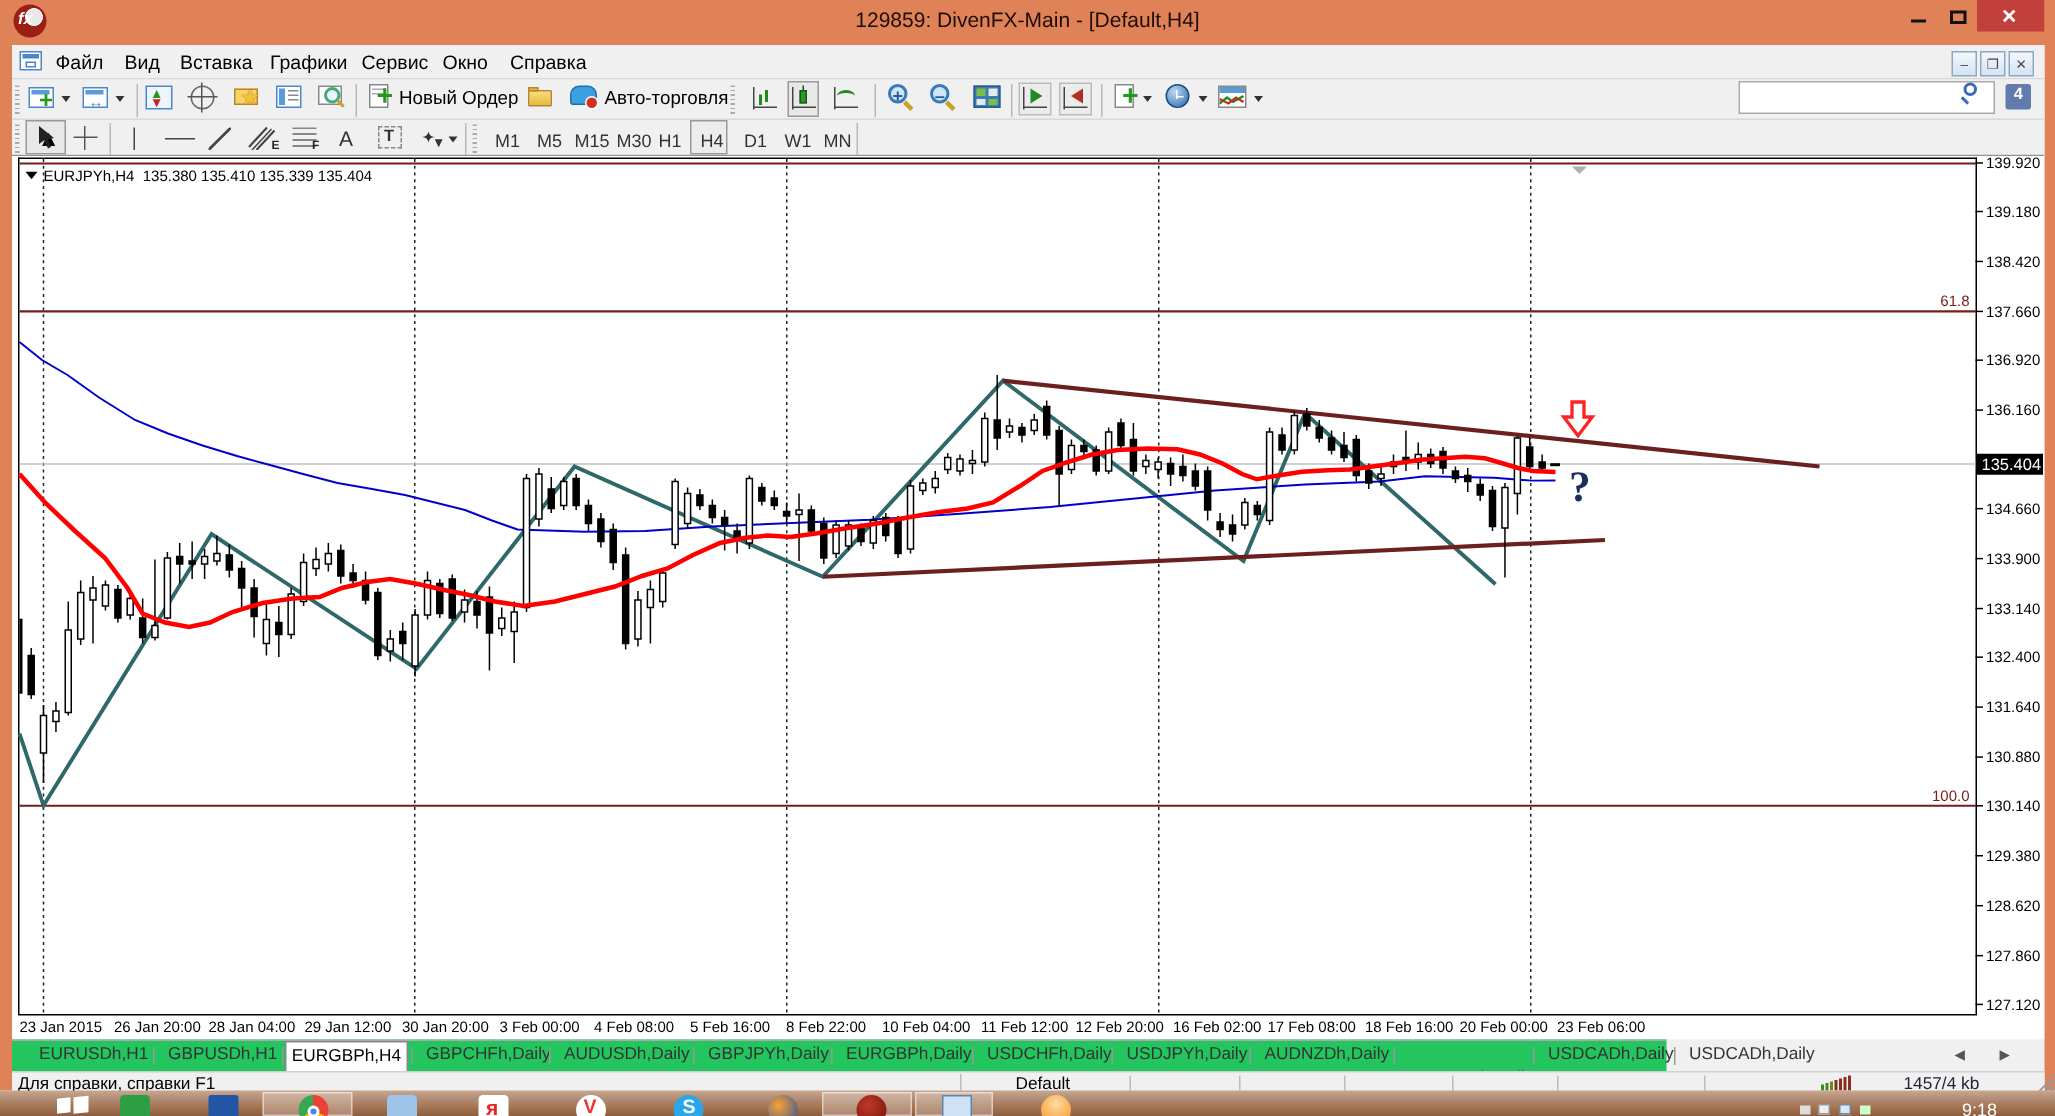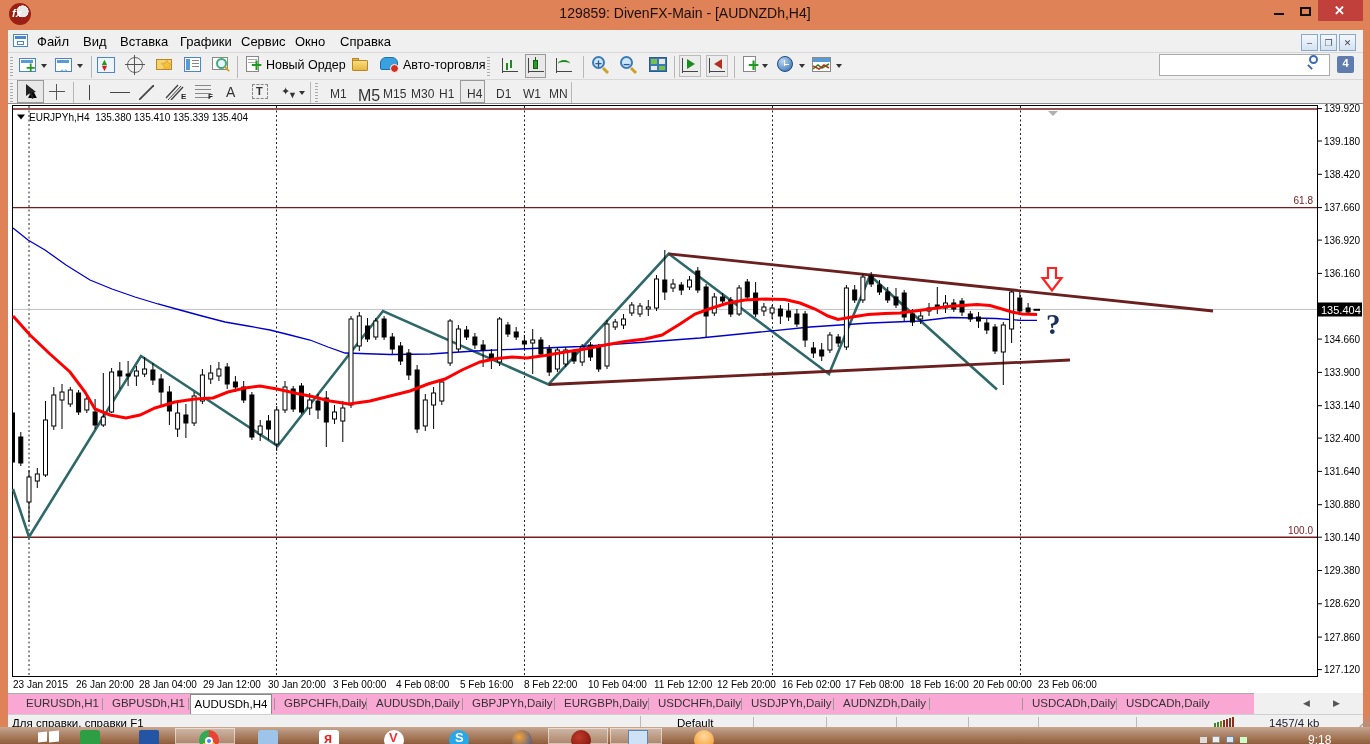--- a/index.html
+++ b/index.html
@@ -1,21 +1,21 @@
 <!DOCTYPE html>
 <html><head><meta charset="utf-8"><style>
 *{margin:0;padding:0;box-sizing:border-box}
 body{font-family:"Liberation Sans",sans-serif;width:1370px;height:744px;overflow:hidden;position:relative;background:#f0f0f0}
 .abs{position:absolute}
 </style></head><body>
 
 <div class="abs" style="left:0;top:0;width:1370px;height:30px;background:#e08257"></div>
 <div class="abs" style="left:9px;top:3px;width:22px;height:22px;border-radius:50%;background:radial-gradient(circle at 62% 38%,#e8e8e8 0 30%,#9c1f15 32%)"></div>
 <div class="abs" style="left:12px;top:7px;font-size:11px;font-style:italic;font-weight:bold;color:#fff">fx</div>
-<div class="abs" style="left:0;top:5px;width:1370px;text-align:center;font-size:14px;color:#1d0d06">129859: DivenFX-Main - [AUDNZDh,H4]</div>
+<div class="abs" style="left:0;top:5px;width:1370px;text-align:center;font-size:14px;color:#1d0d06">129859: DivenFX-Main - [Default,H4]</div>
 <div class="abs" style="left:1274px;top:13px;width:10px;height:2px;background:#111"></div>
 <div class="abs" style="left:1300px;top:7px;width:11px;height:9px;border:2px solid #111"></div>
 <div class="abs" style="left:1318px;top:0;width:45px;height:21px;background:#c2403c"></div>
 <div class="abs" style="left:1334px;top:3px;color:#fff;font-size:13px;font-weight:bold">✕</div>
 
 <div class="abs" style="left:0;top:0;width:8px;height:727px;background:#e08257"></div>
 <div class="abs" style="left:1363px;top:0;width:7px;height:727px;background:#e08257"></div>
 
 <div class="abs" style="left:8px;top:30px;width:1355px;height:23px;background:#f0f0f0;border-bottom:1px solid #d8d8d8"></div>
 <div class="abs" style="left:13px;top:34px;width:15px;height:13px;background:#fff;border:1px solid #4a86c8"></div>
@@ -150,21 +150,21 @@
 <div style="position:absolute;left:208px;top:92px;font-size:8px;font-weight:bold;color:#222">F</div>
 <div style="position:absolute;left:226px;top:84px;font-size:14px;color:#333">A</div>
 <div style="position:absolute;left:252px;top:84px;width:16px;height:15px;border:1px dashed #888"></div>
 <div style="position:absolute;left:256px;top:85px;font-size:11px;color:#333;font-weight:bold">T</div>
 <div style="position:absolute;left:281px;top:85px;font-size:11px;color:#333">✦</div>
 <div style="position:absolute;left:288px;top:90px;font-size:9px;color:#333">▼</div>
 <div style="position:absolute;left:299px;top:91px;width:0;height:0;border-left:3.5px solid transparent;border-right:3.5px solid transparent;border-top:4px solid #333"></div>
 <div style="position:absolute;left:310px;top:82px;width:1px;height:22px;background:#b8b8b8"></div>
 <div style="position:absolute;left:315px;top:83px;width:3px;height:20px;background:repeating-linear-gradient(to bottom,#aaa 0 1px,transparent 1px 3px)"></div>
 <div style="position:absolute;left:330px;top:87px;font-size:12px;color:#333">M1</div>
-<div style="position:absolute;left:358px;top:87px;font-size:16px;color:#333">M5</div>
+<div style="position:absolute;left:358px;top:87px;font-size:12px;color:#333">M5</div>
 <div style="position:absolute;left:383px;top:87px;font-size:12px;color:#333">M15</div>
 <div style="position:absolute;left:411px;top:87px;font-size:12px;color:#333">M30</div>
 <div style="position:absolute;left:439px;top:87px;font-size:12px;color:#333">H1</div>
 <div style="position:absolute;left:460px;top:80px;width:25px;height:23px;background:#ececec;border:1px solid #999"></div>
 <div style="position:absolute;left:467px;top:87px;font-size:12px;color:#333">H4</div>
 <div style="position:absolute;left:496px;top:87px;font-size:12px;color:#333">D1</div>
 <div style="position:absolute;left:523px;top:87px;font-size:12px;color:#333">W1</div>
 <div style="position:absolute;left:549px;top:87px;font-size:12px;color:#333">MN</div>
 <div style="position:absolute;left:571px;top:82px;width:1px;height:22px;background:#b8b8b8"></div>
 
@@ -501,25 +501,25 @@
 <text x="588" y="688" font-size="10" fill="#000">10 Feb 04:00</text>
 <text x="654" y="688" font-size="10" fill="#000">11 Feb 12:00</text>
 <text x="717" y="688" font-size="10" fill="#000">12 Feb 20:00</text>
 <text x="782" y="688" font-size="10" fill="#000">16 Feb 02:00</text>
 <text x="845" y="688" font-size="10" fill="#000">17 Feb 08:00</text>
 <text x="910" y="688" font-size="10" fill="#000">18 Feb 16:00</text>
 <text x="973" y="688" font-size="10" fill="#000">20 Feb 00:00</text>
 <text x="1038" y="688" font-size="10" fill="#000">23 Feb 06:00</text>
 </svg>
 
-<div class="abs" style="left:8px;top:693px;width:1246px;height:21px;background:#f9a8d4;border-top:1px solid #aaa;font-size:11.5px">
+<div class="abs" style="left:8px;top:693px;width:1103px;height:21px;background:#22c55e;border-top:1px solid #aaa;font-size:11.5px">
 <div style="position:absolute;left:18px;top:3px;color:#333">EURUSDh,H1</div>
 <div style="position:absolute;left:104px;top:3px;color:#333">GBPUSDh,H1</div>
 <div style="position:absolute;left:94px;top:4px;width:1px;height:12px;background:#999"></div>
-<div style="position:absolute;left:182px;top:0px;width:82px;height:20px;background:#fff;border:1px solid #888;border-bottom:none;text-align:center;line-height:19px;color:#000;z-index:2">AUDUSDh,H4</div>
+<div style="position:absolute;left:182px;top:0px;width:82px;height:20px;background:#fff;border:1px solid #888;border-bottom:none;text-align:center;line-height:19px;color:#000;z-index:2">EURGBPh,H4</div>
 <div style="position:absolute;left:180px;top:4px;width:1px;height:12px;background:#999"></div>
 <div style="position:absolute;left:276px;top:3px;color:#333">GBPCHFh,Daily</div>
 <div style="position:absolute;left:266px;top:4px;width:1px;height:12px;background:#999"></div>
 <div style="position:absolute;left:368px;top:3px;color:#333">AUDUSDh,Daily</div>
 <div style="position:absolute;left:358px;top:4px;width:1px;height:12px;background:#999"></div>
 <div style="position:absolute;left:464px;top:3px;color:#333">GBPJPYh,Daily</div>
 <div style="position:absolute;left:454px;top:4px;width:1px;height:12px;background:#999"></div>
 <div style="position:absolute;left:556px;top:3px;color:#333">EURGBPh,Daily</div>
 <div style="position:absolute;left:546px;top:4px;width:1px;height:12px;background:#999"></div>
 <div style="position:absolute;left:650px;top:3px;color:#333">USDCHFh,Daily</div>

